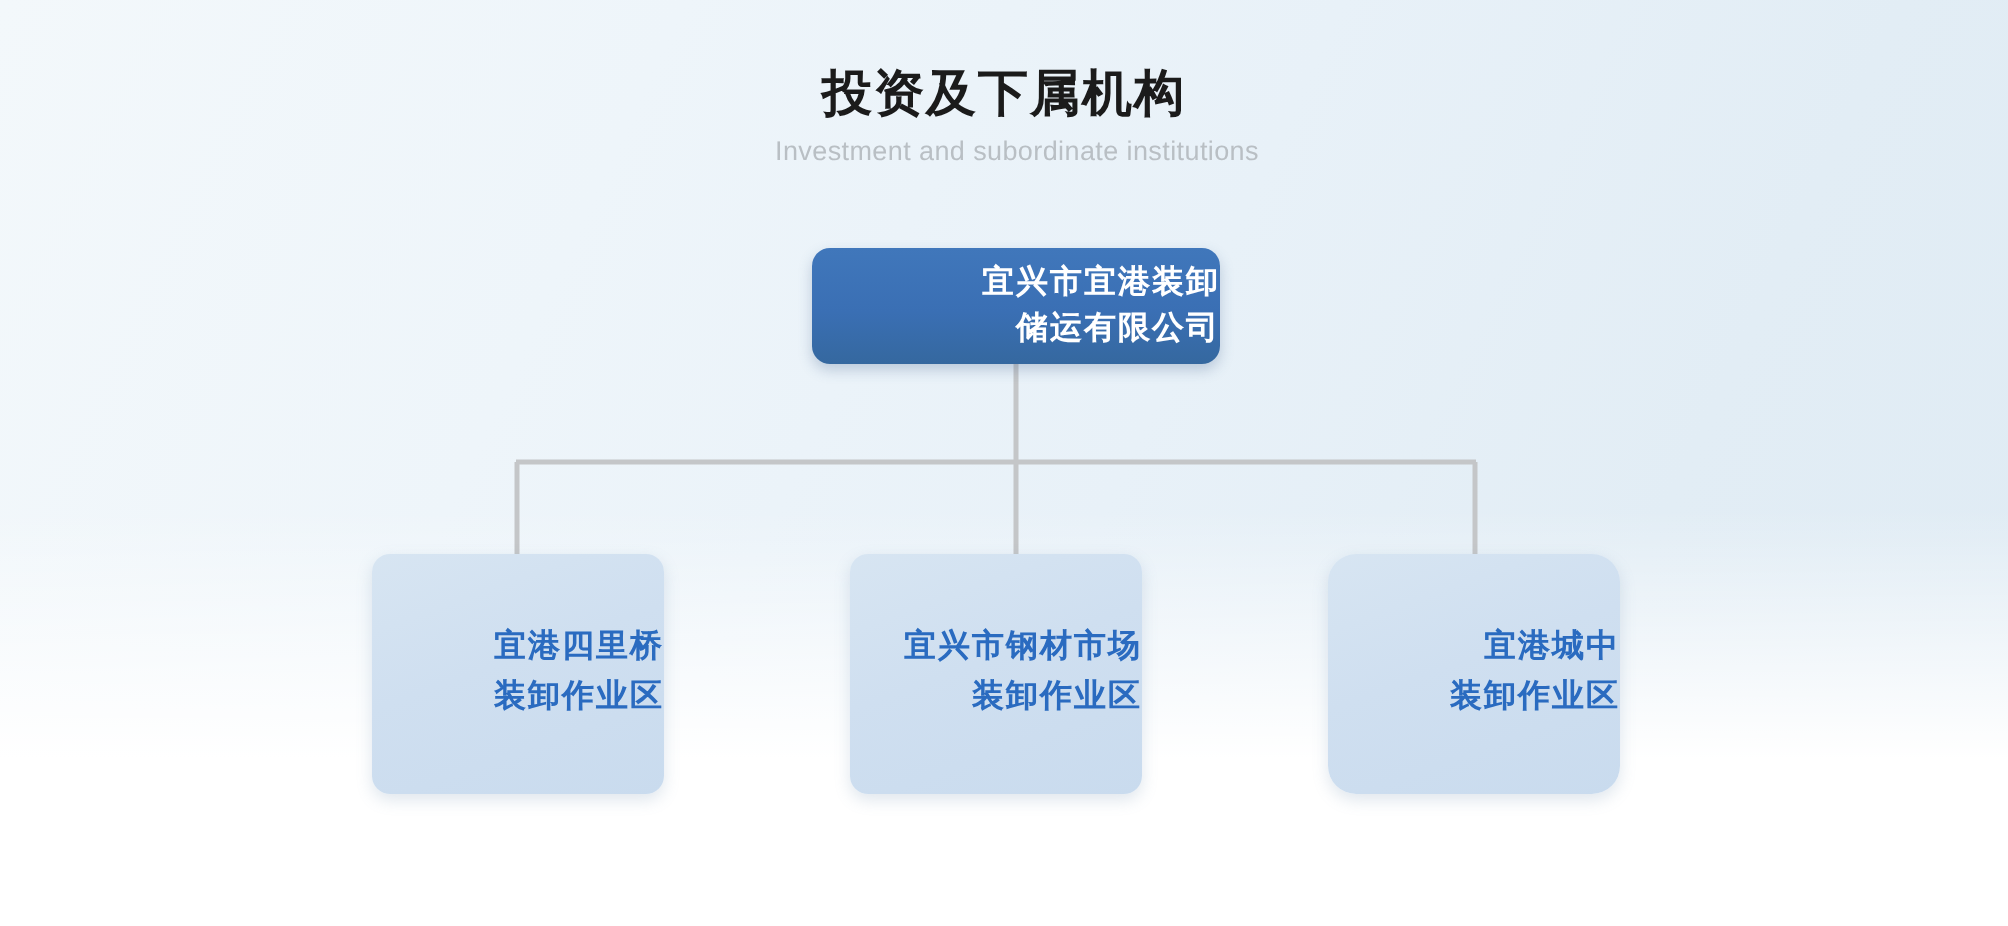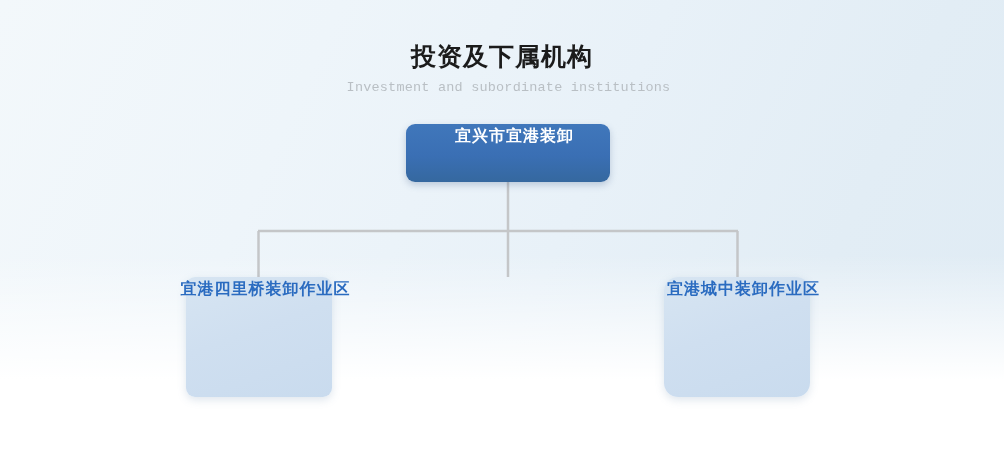--- a/index.html
+++ b/index.html
@@ -19,25 +19,24 @@
     height: 463px;
     background:
       linear-gradient(to bottom, rgba(255,255,255,0) 55%, #ffffff 82%),
       linear-gradient(115deg, #f3f8fb 0%, #eef5fa 28%, #e8f1f8 55%, #e2edf5 78%, #dfebf4 100%);
     overflow: hidden;
   }
 
   
   .header {
     position: absolute;
-    top: 44px;
+    top: 32px;
     left: 0;
     width: 100%;
     text-align: center;
-    font-family: Liberation Mono, monospace;
   }
   .title {
     font-size: 25px;
     font-weight: bold;
     color: #1b1b1b;
     letter-spacing: 1px;
     line-height: 1.2;
     margin: 0;
   }
   .subtitle {
@@ -65,22 +64,22 @@
     width: 1004px;
     height: 463px;
     pointer-events: none;
   }
 
   
   .node {
     position: absolute;
     box-sizing: border-box;
     display: flex;
-    flex-direction: row;
-    align-items: flex-start;
+    flex-direction: column;
+    align-items: flex-end;
     justify-content: center;
     border-radius: 9px;
     text-align: center;
     padding-left: 13px;
   }
 
   .node-root {
     left: 406px;
     top: 124px;
     width: 204px;
@@ -134,27 +133,32 @@
 
       <line x1="258" y1="231" x2="738" y2="231" stroke="#c4c6c8" stroke-width="2.5"></line>
 
       <line x1="258.5" y1="231" x2="258.5" y2="277" stroke="#c4c6c8" stroke-width="2.5"></line>
 
       <line x1="737.5" y1="231" x2="737.5" y2="277" stroke="#c4c6c8" stroke-width="2.5"></line>
     </svg>
 
     <div class="node node-root">
       <span class="node-line">宜兴市宜港装卸</span>
+      <span class="node-line">储运有限公司</span>
     </div>
 
     <div class="node node-child child-0">
       <span class="node-line">宜港四里桥</span>
       <span class="node-line">装卸作业区</span>
     </div>
 
+    <div class="node node-child child-1">
+      <span class="node-line">宜兴市钢材市场</span>
+      <span class="node-line">装卸作业区</span>
+    </div>
 
     <div class="node node-child child-2">
       <span class="node-line">宜港城中</span>
       <span class="node-line">装卸作业区</span>
     </div>
 
   </div>
 </div>
 
 </body></html>

